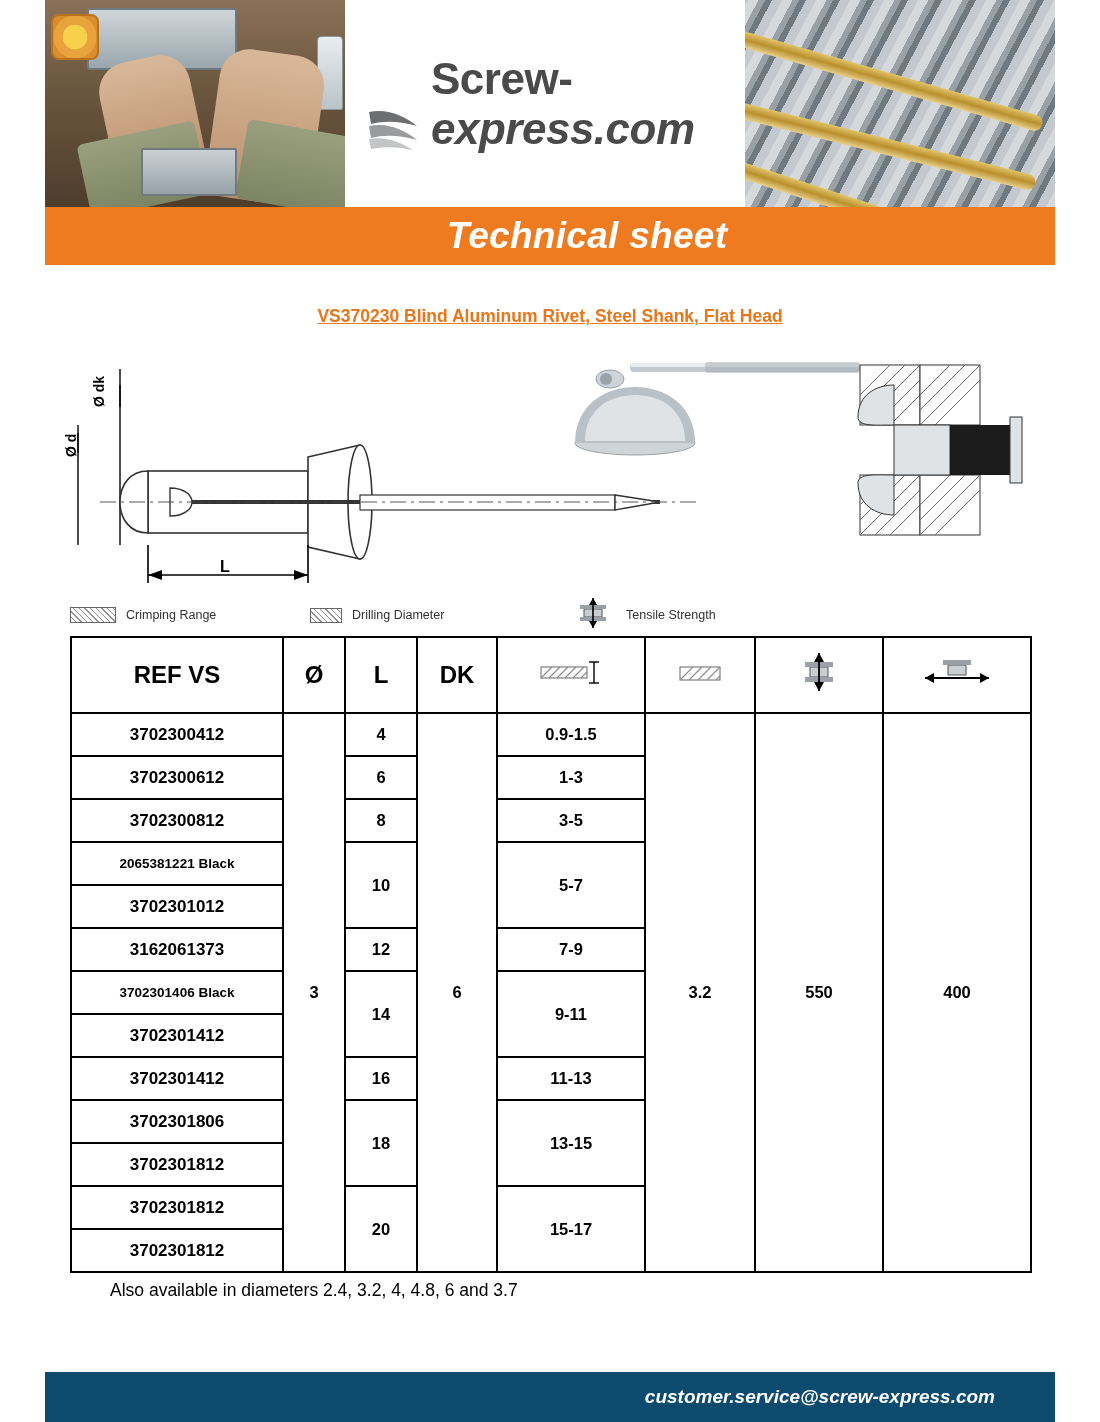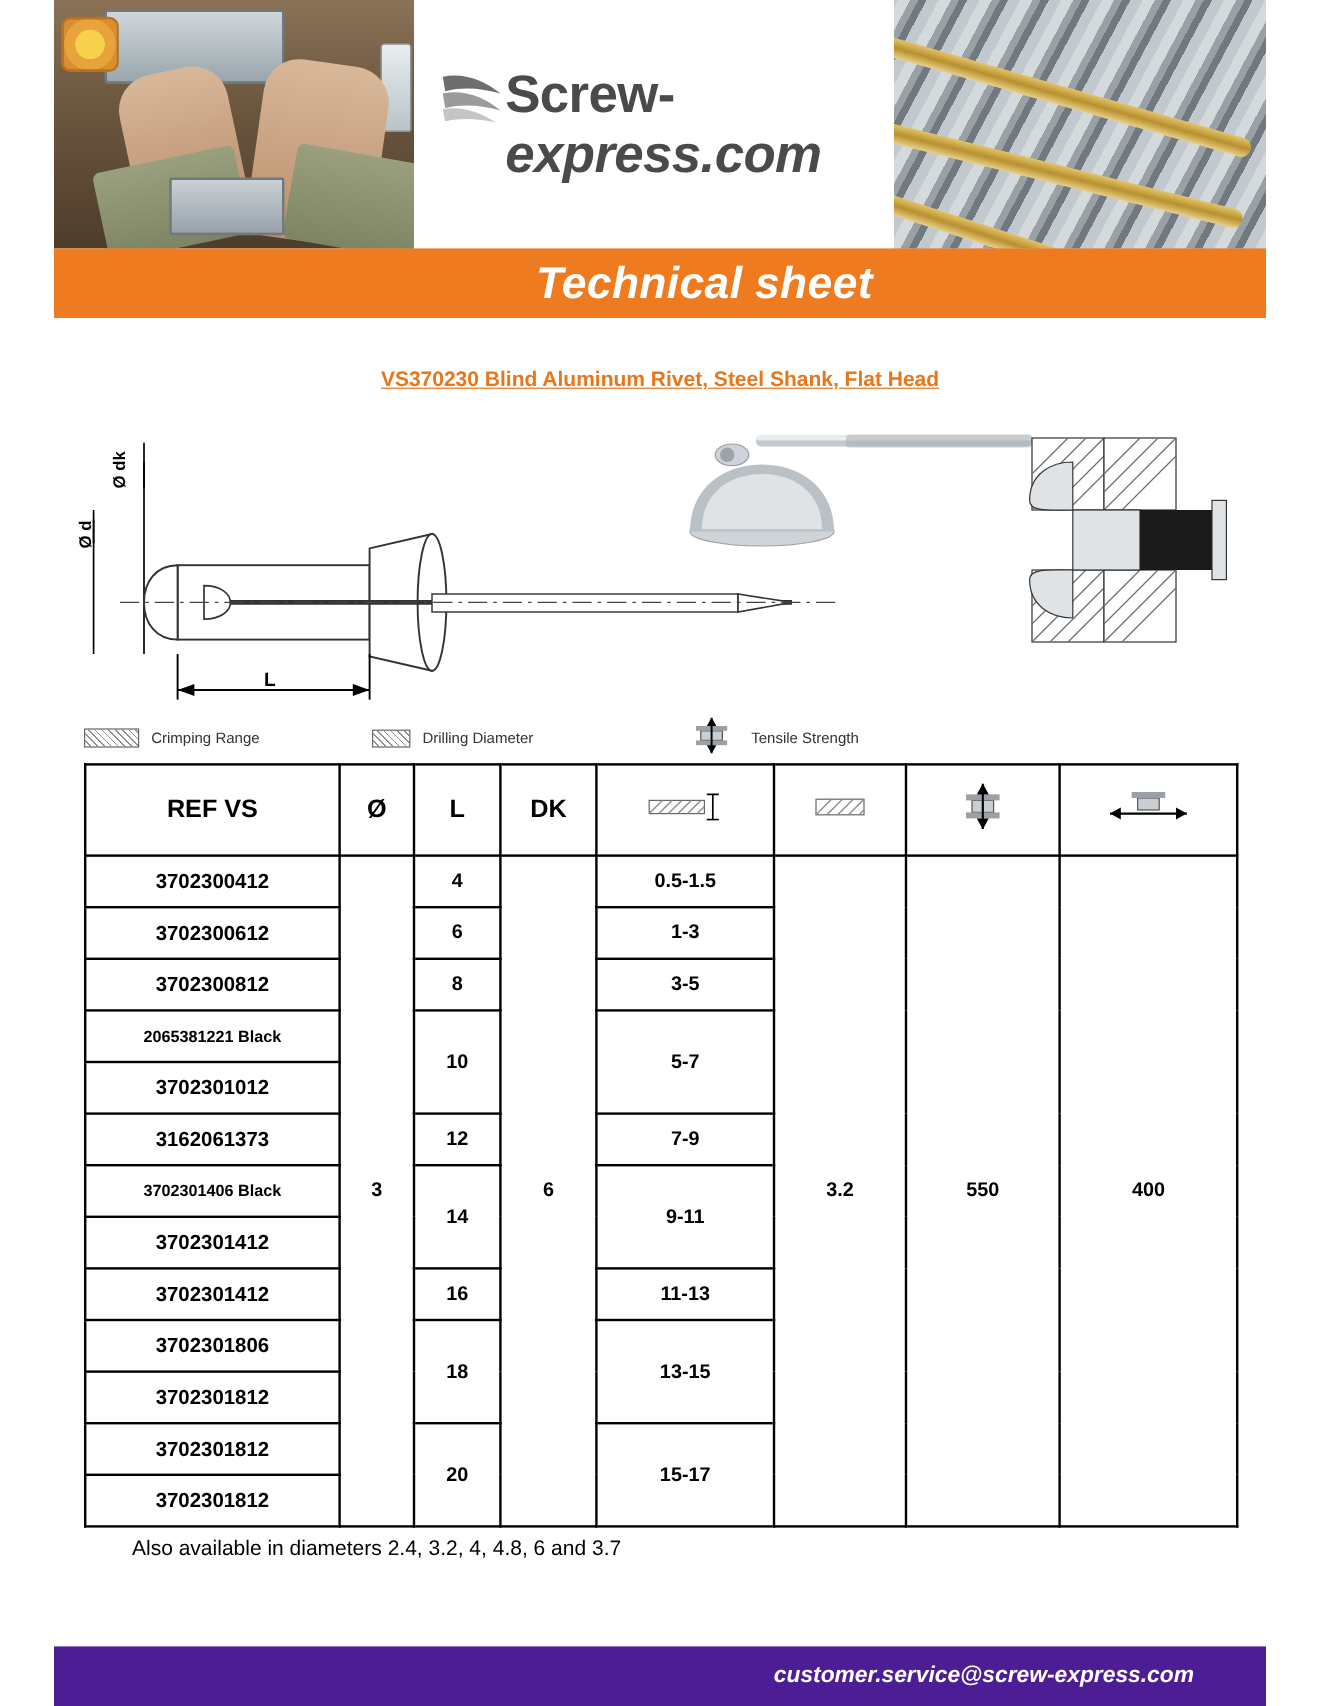--- a/index.html
+++ b/index.html
@@ -81,21 +81,22 @@
     flex: 1;
     height: 207px;
     background: #ffffff;
     display: flex;
     align-items: center;
     justify-content: center;
     padding-left: 20px;
   }
   .logo {
     display: flex;
-    align-items: flex-start;
+    align-items: flex-end;
+    gap: 10px;
   }
   .logo-mark {
     width: 56px; height: 52px;
     position: relative;
   }
   .logo-text {
     font-size: 44px;
     letter-spacing: -.5px;
     color: #4a4a4a;
     font-weight: 700;
@@ -192,21 +193,21 @@
     border: 2px solid #000;
     text-align: center;
     vertical-align: middle;
     font-size: 16.5px;
     font-weight: 700;
     color: #000;
     padding: 0;
   }
   table.spec thead th {
     height: 76px;
-    font-size: 21px;
+    font-size: 24px;
   }
   table.spec td.ref {
     height: 43px;
     font-size: 17px;
   }
   table.spec td.ref.small {
     font-size: 13.5px;
     font-weight: 700;
   }
   .col-ref   { width: 212px; }
@@ -223,21 +224,21 @@
     left: 110px; top: 1280px;
     font-size: 17.5px;
     color: #000;
   }
 
   
   .footer {
     position: absolute;
     left: 45px; top: 1372px;
     width: 1010px; height: 50px;
-    background: #4c1d95;
+    background: #0c4a6e;
     display: flex; align-items: center; justify-content: flex-end;
     padding-right: 60px;
   }
   .footer .mail {
     color: #ffffff; font-size: 19px; font-weight: 700; font-style: italic;
   }
   .sidebar-l, .sidebar-r {
     position:absolute; top:0; width:45px; height:1422px; background:#ffffff;
   }
   .sidebar-l { left: 0; }
@@ -463,21 +464,21 @@
             </span>
           </th>
         </tr>
       </thead>
       <tbody>
           <tr>
             <td class="ref">3702300412</td>
             <td rowspan="13">3</td>
             <td rowspan="1">4</td>
             <td rowspan="13">6</td>
-            <td rowspan="1">0.5-1.5</td>
+            <td rowspan="1">0.9-1.5</td>
             <td rowspan="13">3.2</td>
             <td rowspan="13">550</td>
             <td rowspan="13">400</td>
           </tr>
           <tr>
             <td class="ref">3702300612</td>
             <td rowspan="1">6</td>
             <td rowspan="1">1-3</td>
           </tr>
           <tr>

